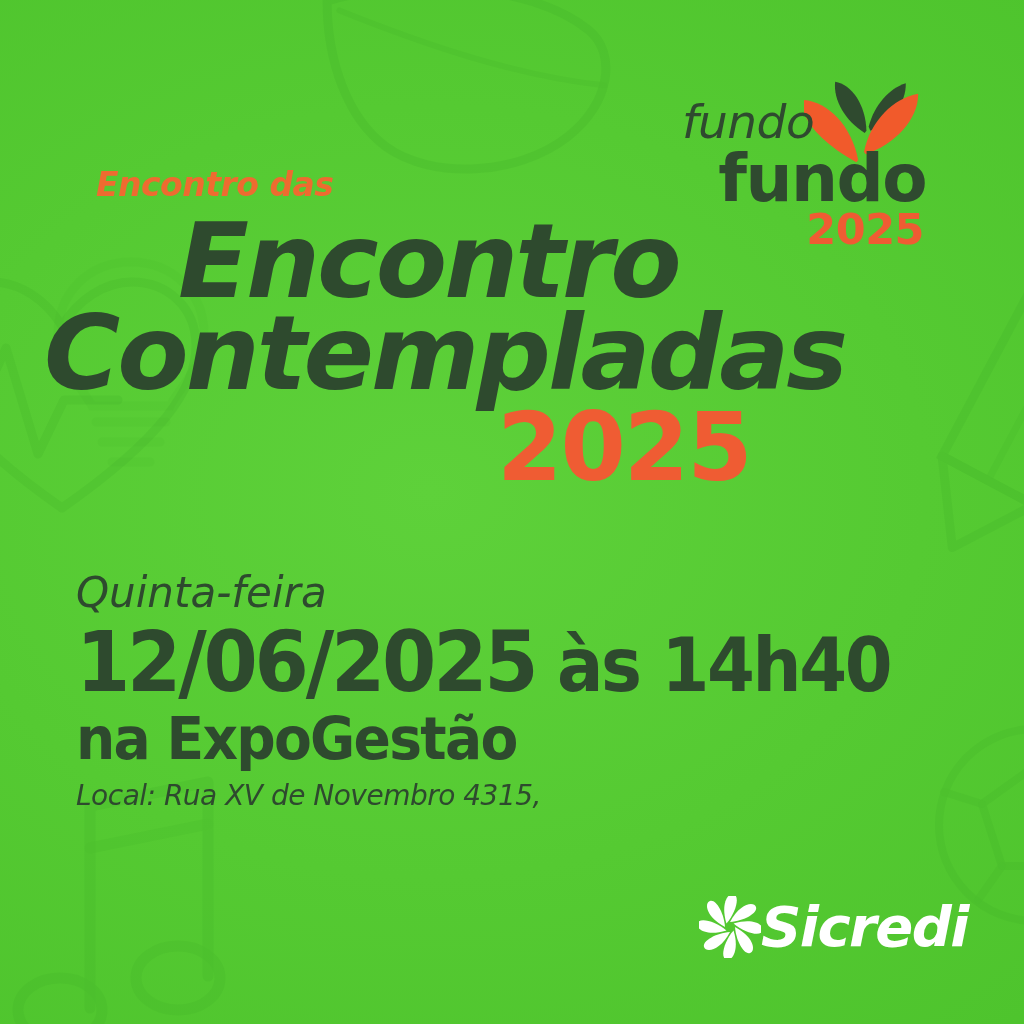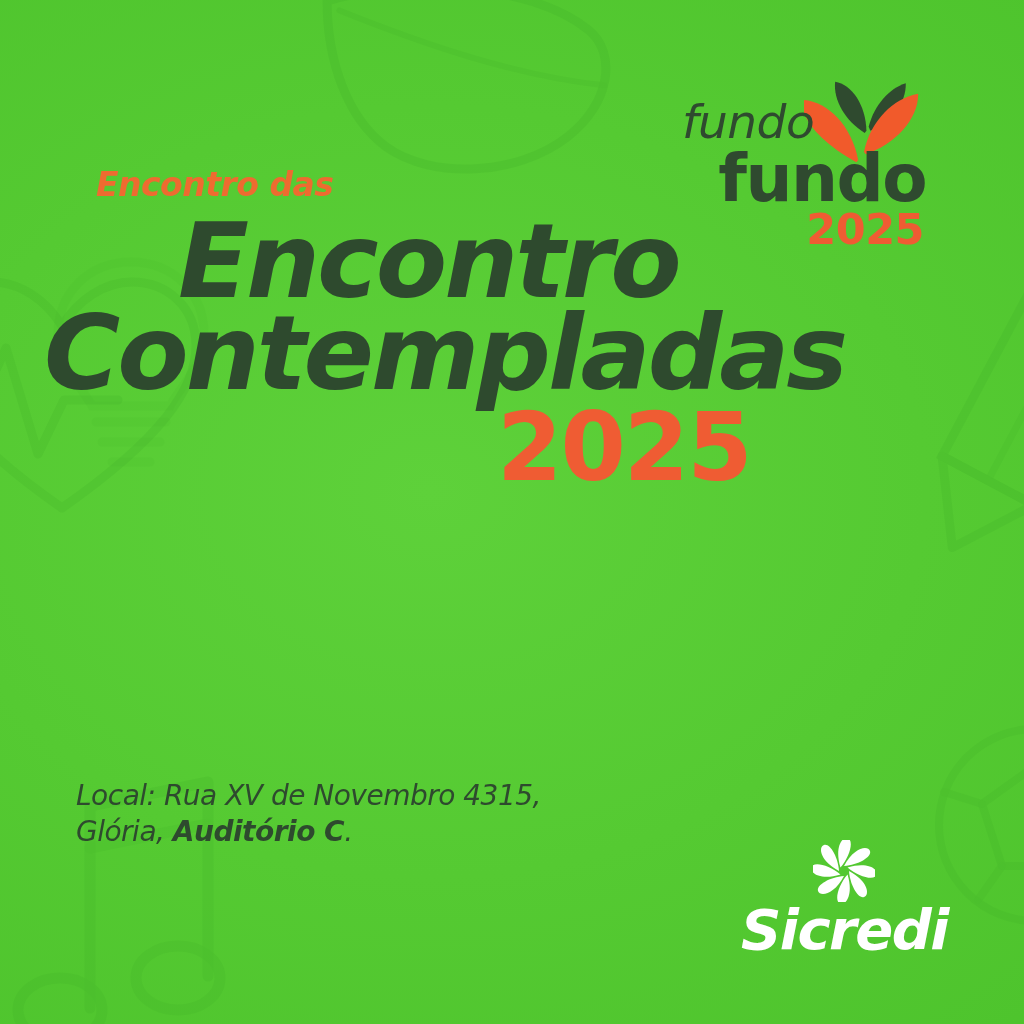--- a/index.html
+++ b/index.html
@@ -192,24 +192,23 @@
     line-height: 1.28;
     color: #2E4A2E;
     letter-spacing: -0.5px;
   }
   .address .hall { font-weight: 700; }
 
   
   .sicredi {
     position: absolute;
     bottom: 66px;
-    right: 76px;
+    right: 56px;
     display: flex;
     align-items: center;
-    flex-direction: column;
   }
   .sicredi-mark { width: 62px; height: 62px; flex: 0 0 auto; }
   .sicredi-word {
     font-family: "DejaVu Sans", sans-serif;
     font-style: italic;
     font-weight: 700;
     font-size: 56px;
     line-height: 1;
     color: #FFFFFF;
     letter-spacing: -1.5px;
@@ -287,24 +286,30 @@
     <div class="fs-year">2025</div>
   </div>
 
   <div class="headline">
     <div class="kicker">Encontro das</div>
     <div class="title-1">Encontro</div>
     <div class="title-2">Contempladas</div>
     <div class="title-year">2025</div>
   </div>
 
+  <div class="datebox">
+    <div class="weekday">Quinta-feira</div>
+    <div class="bigdate">
+      <span>12/06/2025</span><span class="time"> <span>às</span> <span>14h40</span></span>
+    </div>
+    <div class="venue">na ExpoGestão</div>
+  </div>
 
   <div class="address">
     <div>Local: Rua XV de Novembro 4315,</div>
-    <div><span>Glória, </span><span class="hall">Auditório C</span><span>.</span></div>
   </div>
 
   <div class="sicredi">
     <div class="sicredi-mark">
       <svg viewBox="0 0 62 62" width="62" height="62">
         <g fill="#FFFFFF">
           <g transform="translate(31,31)">
             <g>
               <path d="M0 -5 C 10 -24, 24 -26, 26 -20 C 28 -14, 14 -6, 0 -5 Z"></path>
               <path d="M0 -5 C 10 -24, 24 -26, 26 -20 C 28 -14, 14 -6, 0 -5 Z" transform="rotate(45)"></path>

